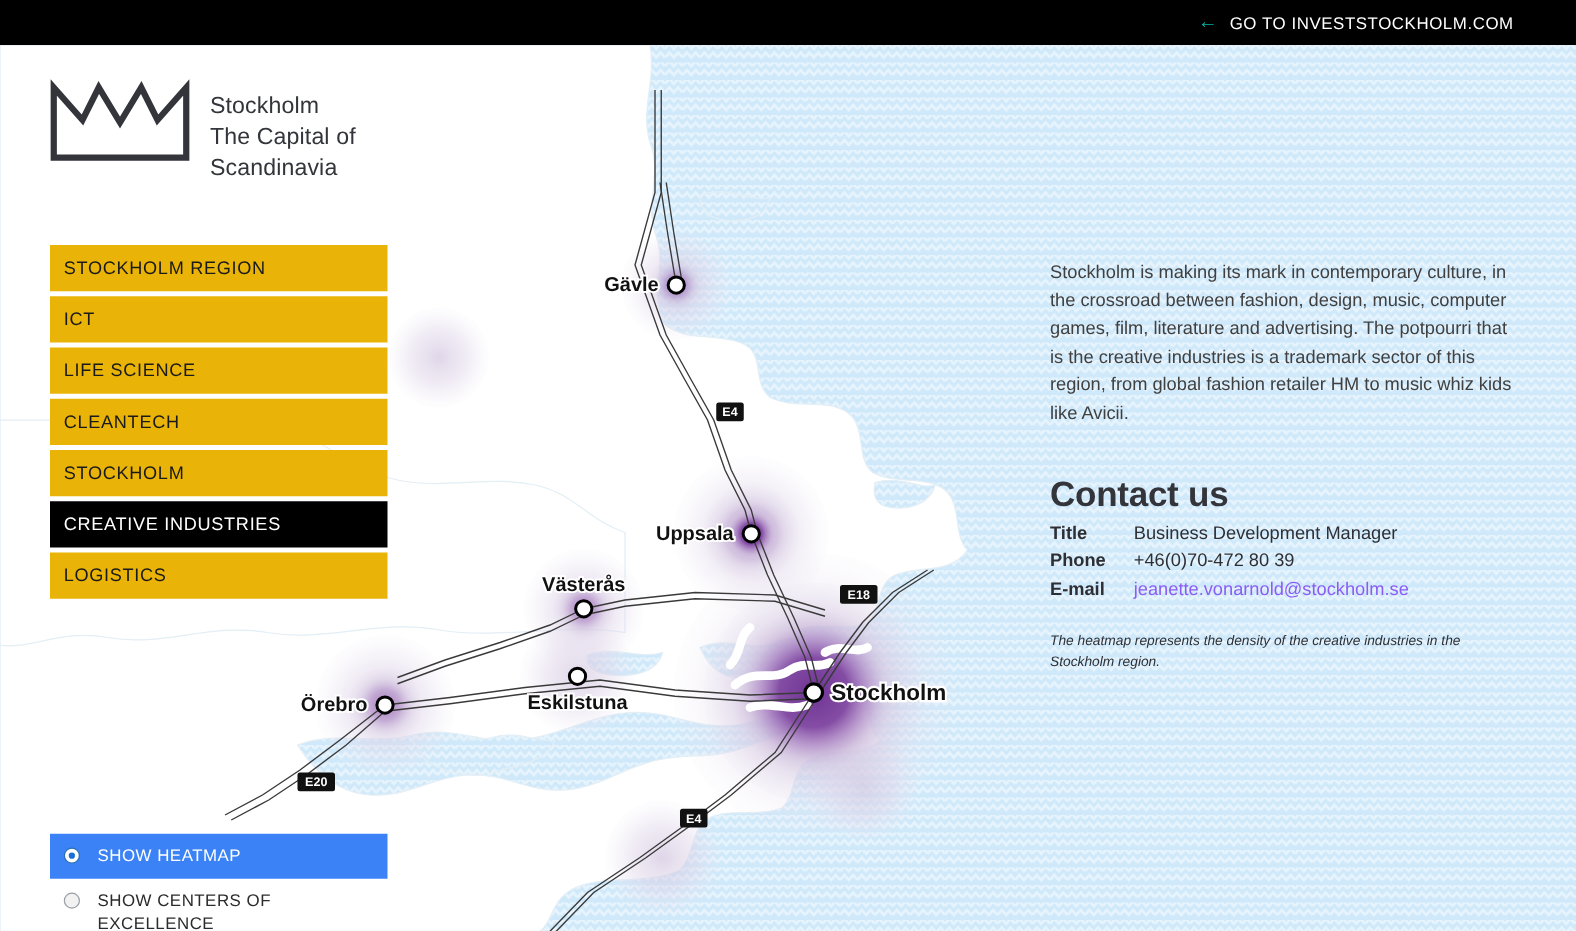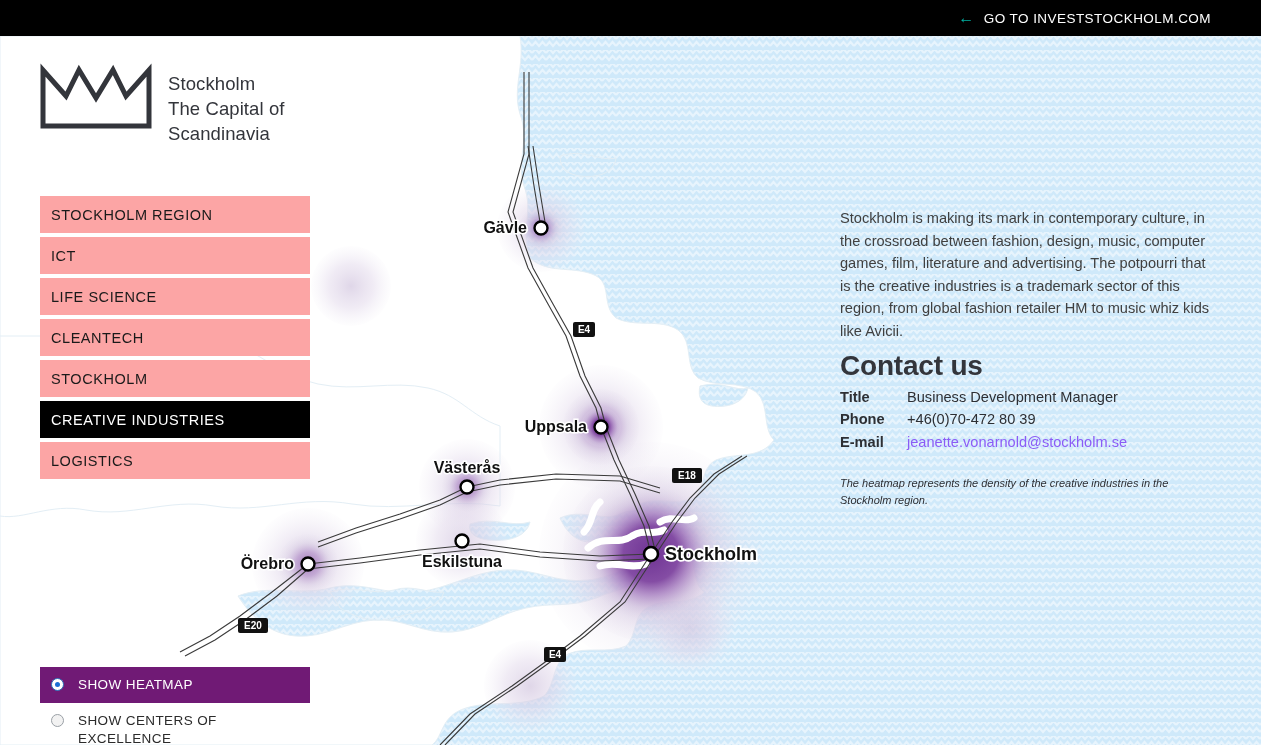--- a/index.html
+++ b/index.html
@@ -41,34 +41,34 @@
   .logo { position:absolute; left:40px; top:62px; display:flex; align-items:flex-start; gap:16px; z-index:20; }
   .logo-crown { width:112px; height:68px; }
   .logo-text {
     color:#33353b; font-size:18.5px; line-height:1.34;
     letter-spacing:.1px; white-space:pre-line; padding-top:10px;
   }
 
   
   .nav { position:absolute; left:40px; top:196px; width:270px; z-index:20; }
   .nav-item {
-    height:37px; margin-bottom:4px; background:#fca5a5;
+    height:37px; margin-bottom:4px; background:#eab308;
     display:flex; align-items:center; padding-left:11px;
     color:#1a1a1a; font-size:14.5px; letter-spacing:.55px; cursor:pointer;
   }
   .nav-item.active { background:#000; color:#fff; }
 
   
   .controls { position:absolute; left:40px; top:667px; width:270px; z-index:20; }
   .radio-row {
     display:flex; align-items:flex-start; gap:14px;
     padding:9px 11px; cursor:pointer;
     font-size:13.5px; letter-spacing:.4px; line-height:1.35;
   }
-  .radio-row.sel { background:#701a75; color:#fff; }
+  .radio-row.sel { background:#3b82f6; color:#fff; }
   .radio-row.unsel { color:#2b2b2b; }
   .radio {
     width:13px; height:13px; border-radius:50%;
     border:1px solid #9aa0a6; background:#f2f2f2;
     flex:0 0 auto; margin-top:2px; position:relative;
   }
   .radio.on { border-color:#2b6fb8; background:#fff; }
   .radio.on::after {
     content:""; position:absolute; left:3px; top:3px;
     width:5px; height:5px; border-radius:50%; background:#1a6fd4;
@@ -77,21 +77,21 @@
   
   .panel { position:absolute; left:840px; top:190px; width:380px; z-index:20; }
   .panel h1 {
     font-size:38px; font-weight:bold; color:#33353b;
     line-height:1.07; letter-spacing:-.4px; white-space:pre-line;
   }
   .panel .body {
     margin-top:17px; font-size:14.6px; line-height:1.55; color:#404040;
   }
   .panel h2 {
-    margin-top:7px; font-size:28px; font-weight:bold;
+    margin-top:37px; font-size:28px; font-weight:bold;
     color:#33353b; letter-spacing:-.2px;
   }
   .contact { margin-top:4px; font-size:14.6px; color:#2d2f34; line-height:1.54; }
   .contact-row { display:flex; gap:9px; }
   .contact-label { font-weight:bold; min-width:58px; }
   .contact-value.link { color:#8b5cf6; cursor:pointer; }
   .note { margin-top:22px; font-size:11px; font-style:italic; color:#2d2f34; line-height:1.5; }
 
   
   .city-label { font-family:"Liberation Sans", sans-serif; font-size:16px; font-weight:bold; fill:#111; }

